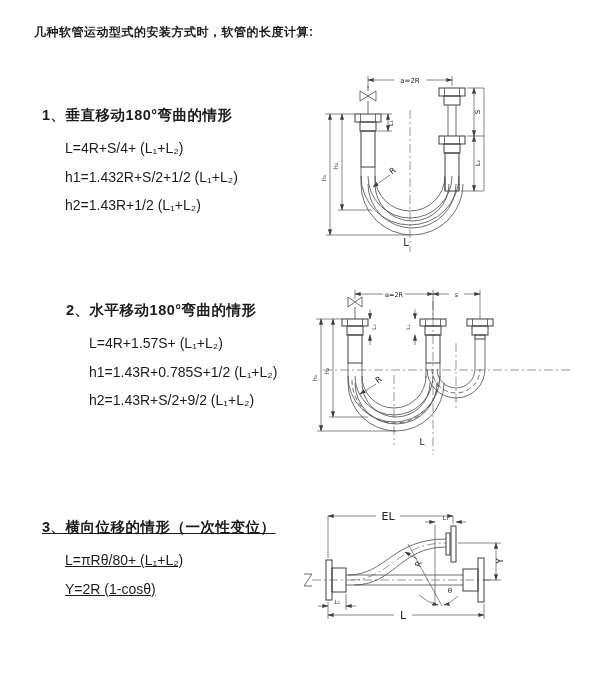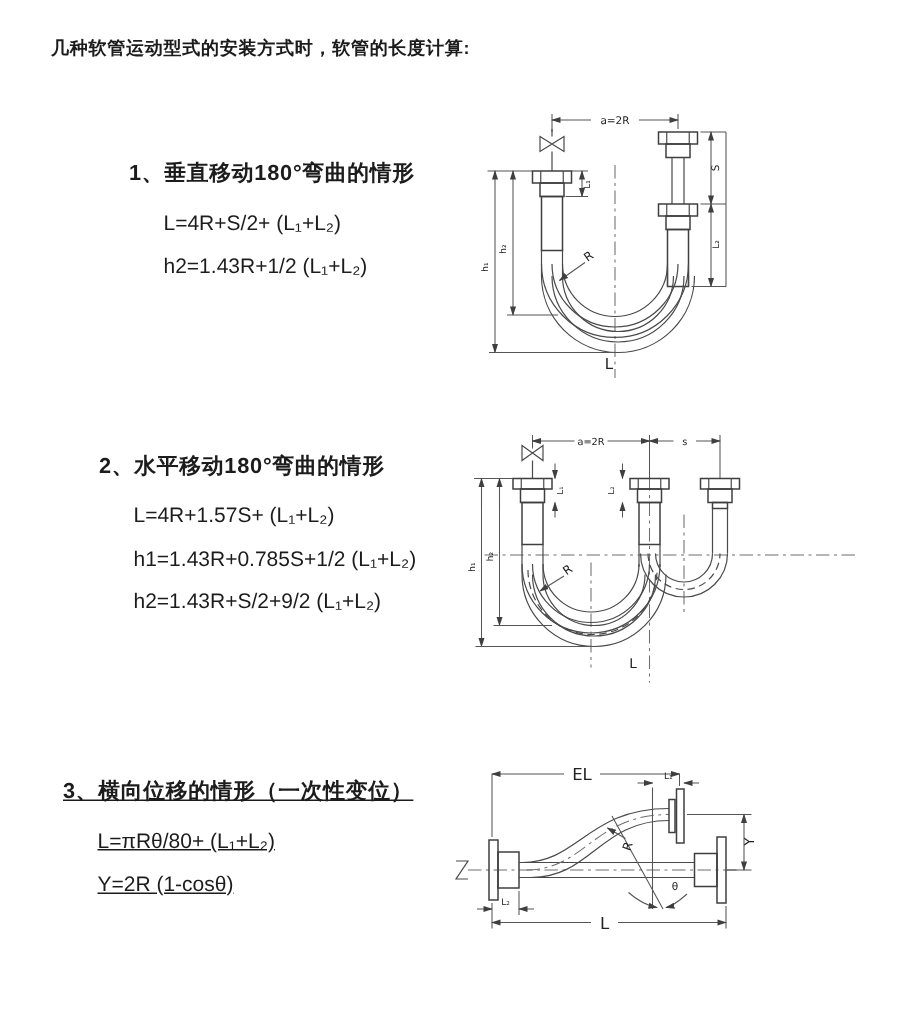--- a/index.html
+++ b/index.html
@@ -12,21 +12,21 @@
     overflow:hidden;
   }
   .page-title {
     position:absolute; left:30px; top:20px;
     font-size:12px; font-weight:bold; letter-spacing:0.5px;
     margin:4px;
   }
   .sec { position:absolute; left:42px; }
   .sec-heading { font-size:14.5px; font-weight:bold; margin:0 0 9px 0; letter-spacing:0.5px; }
   .formula { font-size:14px; margin:0; padding-left:23px; line-height:28.5px; white-space:pre; }
-  #sec1 { top:106px;margin-left:44px; }
+  #sec1 { top:106px; }
   #sec2 { top:301px;margin-left:24px; }
   #sec3 { top:518px;text-decoration:underline; }
 
   .diag { position:absolute; }
   #d1 { left:300px; top:66px; }
   #d2 { left:308px; top:283px; }
   #d3 { left:298px; top:503px; }
 
   svg .p   { stroke:#3f3f3f; stroke-width:1;   fill:none; }
   svg .t   { stroke:#4a4a4a; stroke-width:0.8; fill:none; }
@@ -35,21 +35,22 @@
   svg .dash{ stroke-dasharray:5 3; }
   svg text { fill:#222222; font-family:"DejaVu Sans","Liberation Sans",sans-serif; }
 </style>
 </head>
 <body>
 
 <p class="page-title">几种软管运动型式的安装方式时，软管的长度计算:</p>
 
 <div class="sec" id="sec1">
   <p class="sec-heading">1、垂直移动180°弯曲的情形</p>
-  <p class="formula">L=4R+S/2+ (L₁+L₂)</p>
+  <p class="formula">L=4R+S/4+ (L₁+L₂)</p>
+  <p class="formula">h1=1.432R+S/2+1/2 (L₁+L₂)</p>
   <p class="formula">h2=1.43R+1/2 (L₁+L₂)</p>
 </div>
 
 <div class="sec" id="sec2">
   <p class="sec-heading">2、水平移动180°弯曲的情形</p>
   <p class="formula">L=4R+1.57S+ (L₁+L₂)</p>
   <p class="formula">h1=1.43R+0.785S+1/2 (L₁+L₂)</p>
   <p class="formula">h2=1.43R+S/2+9/2 (L₁+L₂)</p>
 </div>
 

